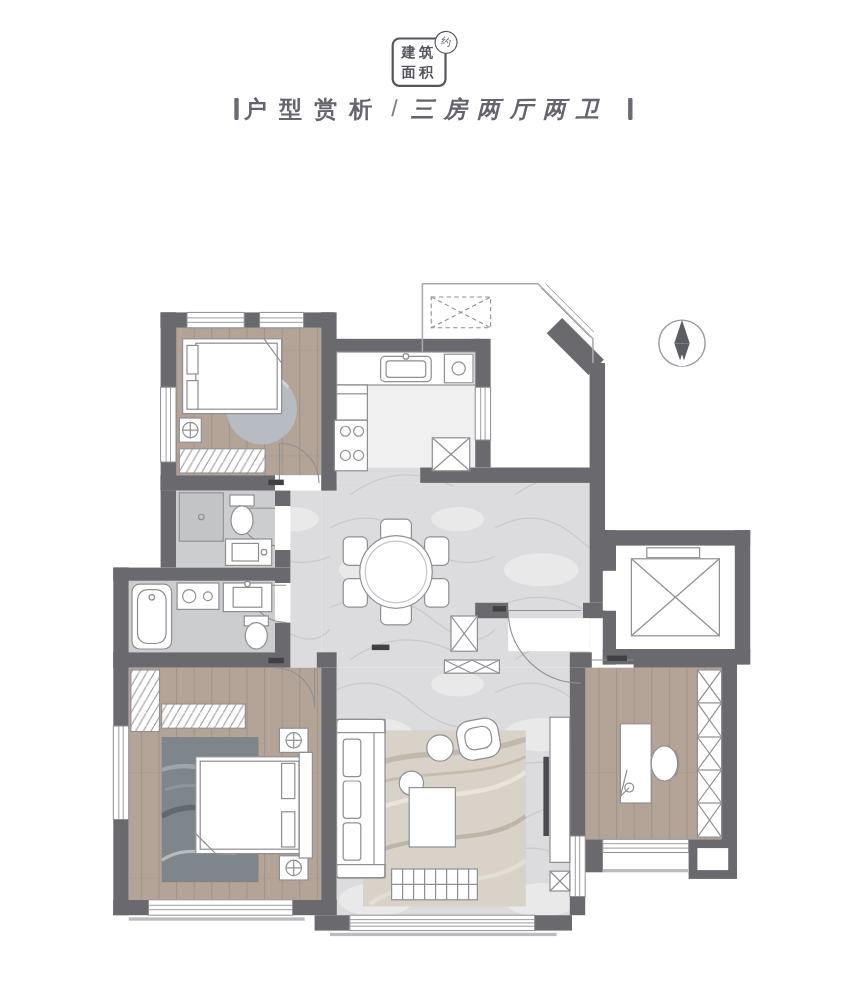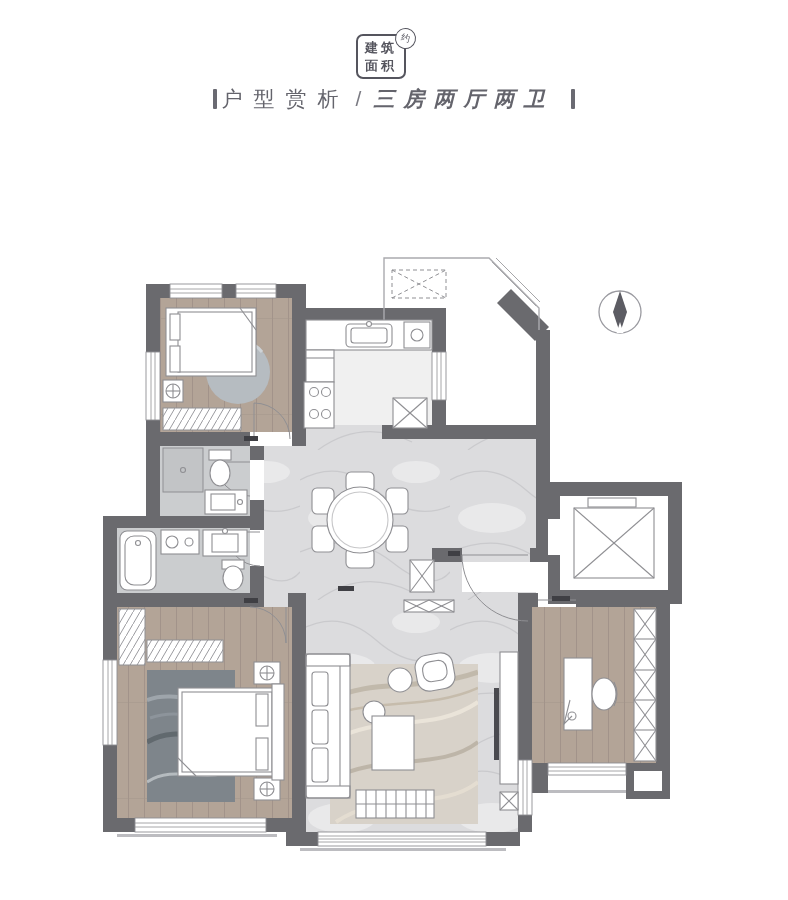--- a/index.html
+++ b/index.html
@@ -13,21 +13,21 @@
          transform:translateY(8px);margin-right:26px;}
   .badge .stamp{position:absolute;right:-12px;top:-8px;width:19px;height:19px;border:1.5px solid var(--ink);
          border-radius:50%;font-size:9px;font-weight:normal;letter-spacing:0;display:flex;align-items:center;
          justify-content:center;background:#fff;transform:rotate(14deg);}
   .area{font-family:"DejaVu Serif","Liberation Serif",serif;font-style:italic;color:var(--ink);
         font-size:95px;line-height:1;letter-spacing:-3px;}
   .area .unit{font-size:62px;margin-left:4px;}
   .area sup{font-size:26px;vertical-align:super;position:relative;top:-26px;left:2px;letter-spacing:0;}
   .subtitle{display:flex;align-items:center;margin-top:14px;color:#64646c;font-size:21px;}
   .subtitle .bar{width:4px;height:20px;background:#6a6a72;border-radius:1px;}
-  .subtitle .p1{letter-spacing:11px;margin:0 4px 0 5px;font-weight:400;}
+  .subtitle .p1{letter-spacing:11px;margin:0 4px 0 5px;font-weight:700;}
   .subtitle .slash{margin:0 2px;color:#7a7a82;}
   .subtitle .p2{font-weight:700;letter-spacing:9px;margin:0 18px 0 10px;font-style:italic;}
   
   svg{position:absolute;left:0;top:0;}
   .wall{fill:var(--wall);stroke:none;}
   .win{fill:#fff;stroke:var(--line);stroke-width:0.9;}
   .winline{stroke:var(--line);stroke-width:0.8;fill:none;}
   .sill{fill:#bcbcc0;}
   .furn{fill:#fff;stroke:var(--line);stroke-width:1.1;}
   .furnN{fill:none;stroke:var(--line);stroke-width:1.1;}

